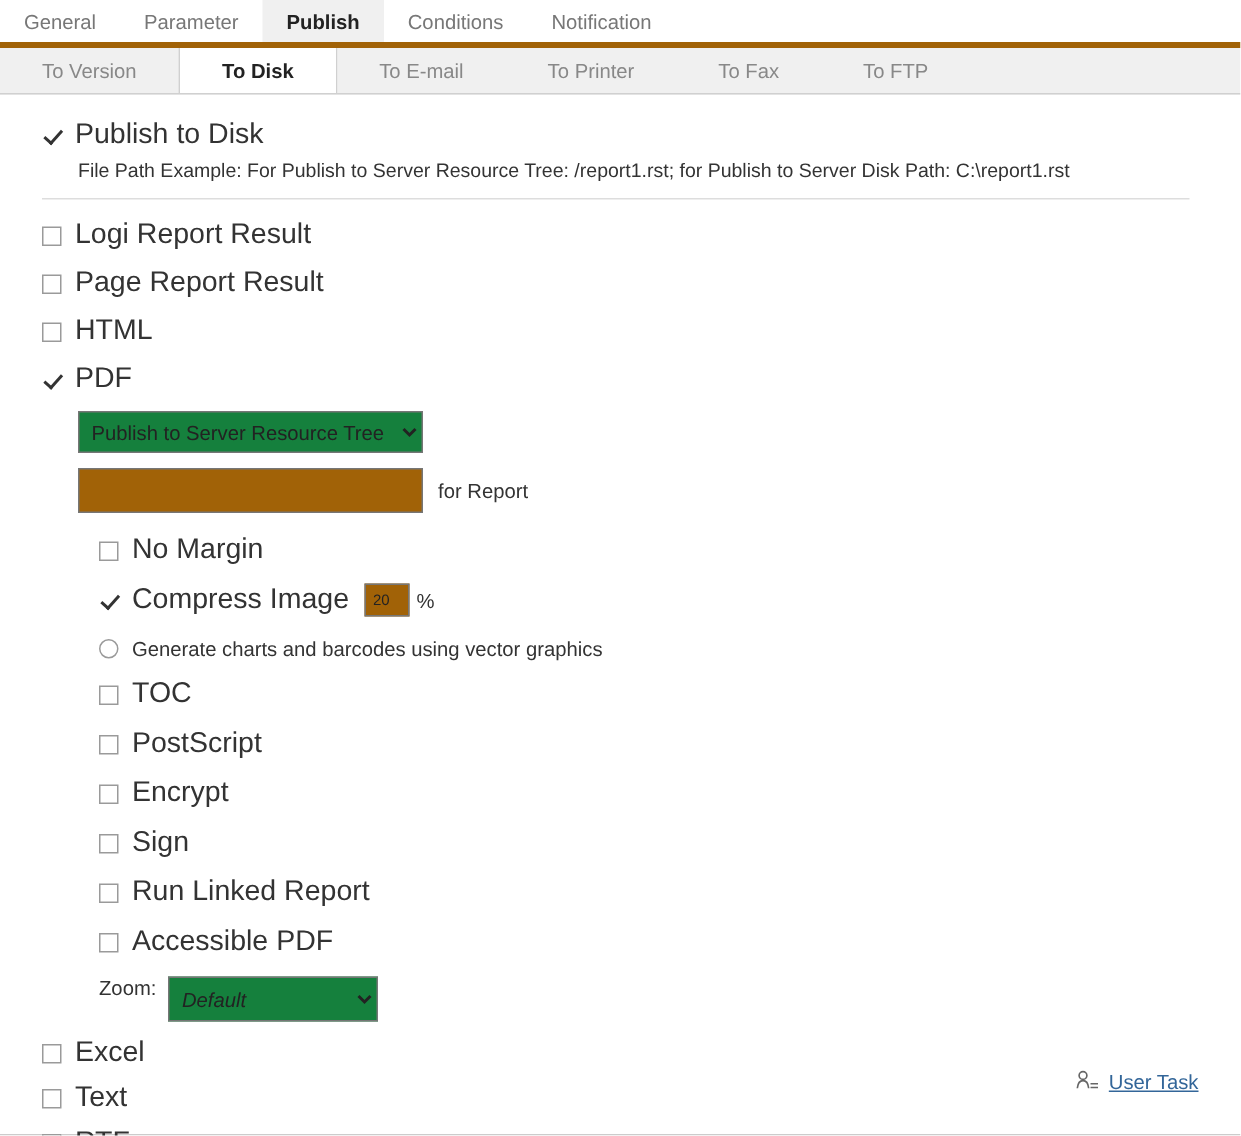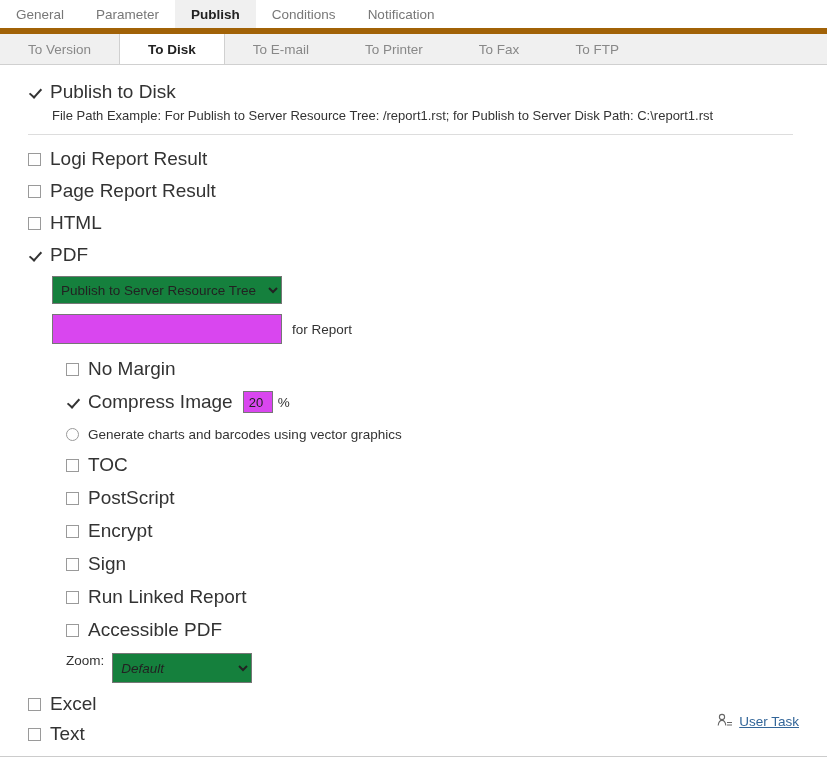--- a/index.html
+++ b/index.html
@@ -22,21 +22,21 @@
     box-sizing: border-box;
     border-bottom: 1px solid #cccccc;
   }
 
   
   .tabbar-main {
     display: flex;
     align-items: stretch;
     height: 28px;
     background: #ffffff;
-    border-bottom: 6px solid #a16207;
+    border-bottom: 4px solid #a16207;
   }
   .tabbar-main .tab {
     padding: 0 16px;
     display: flex;
     align-items: center;
     font-size: 13.5px;
     color: #777777;
     cursor: default;
     background: #ffffff;
   }
@@ -167,23 +167,23 @@
     border: 1px solid #767676;
     height: 28px;
     padding: 2px 4px;
     box-sizing: border-box;
   }
   select.combo-wide { width: 230px; }
   select.combo-zoom { width: 140px; height: 30px; font-style: italic; }
 
   input.text {
     font-family: "Liberation Sans", sans-serif;
-    font-size: 13px;
+    font-size: 10px;
     color: #222222;
-    background: #d946ef;
+    background: #a16207;
     border: 1px solid #767676;
     box-sizing: border-box;
     padding: 2px 5px;
   }
   input.path-input {
     width: 230px;
     height: 30px;
   }
   input.compress-input {
     width: 30px;

